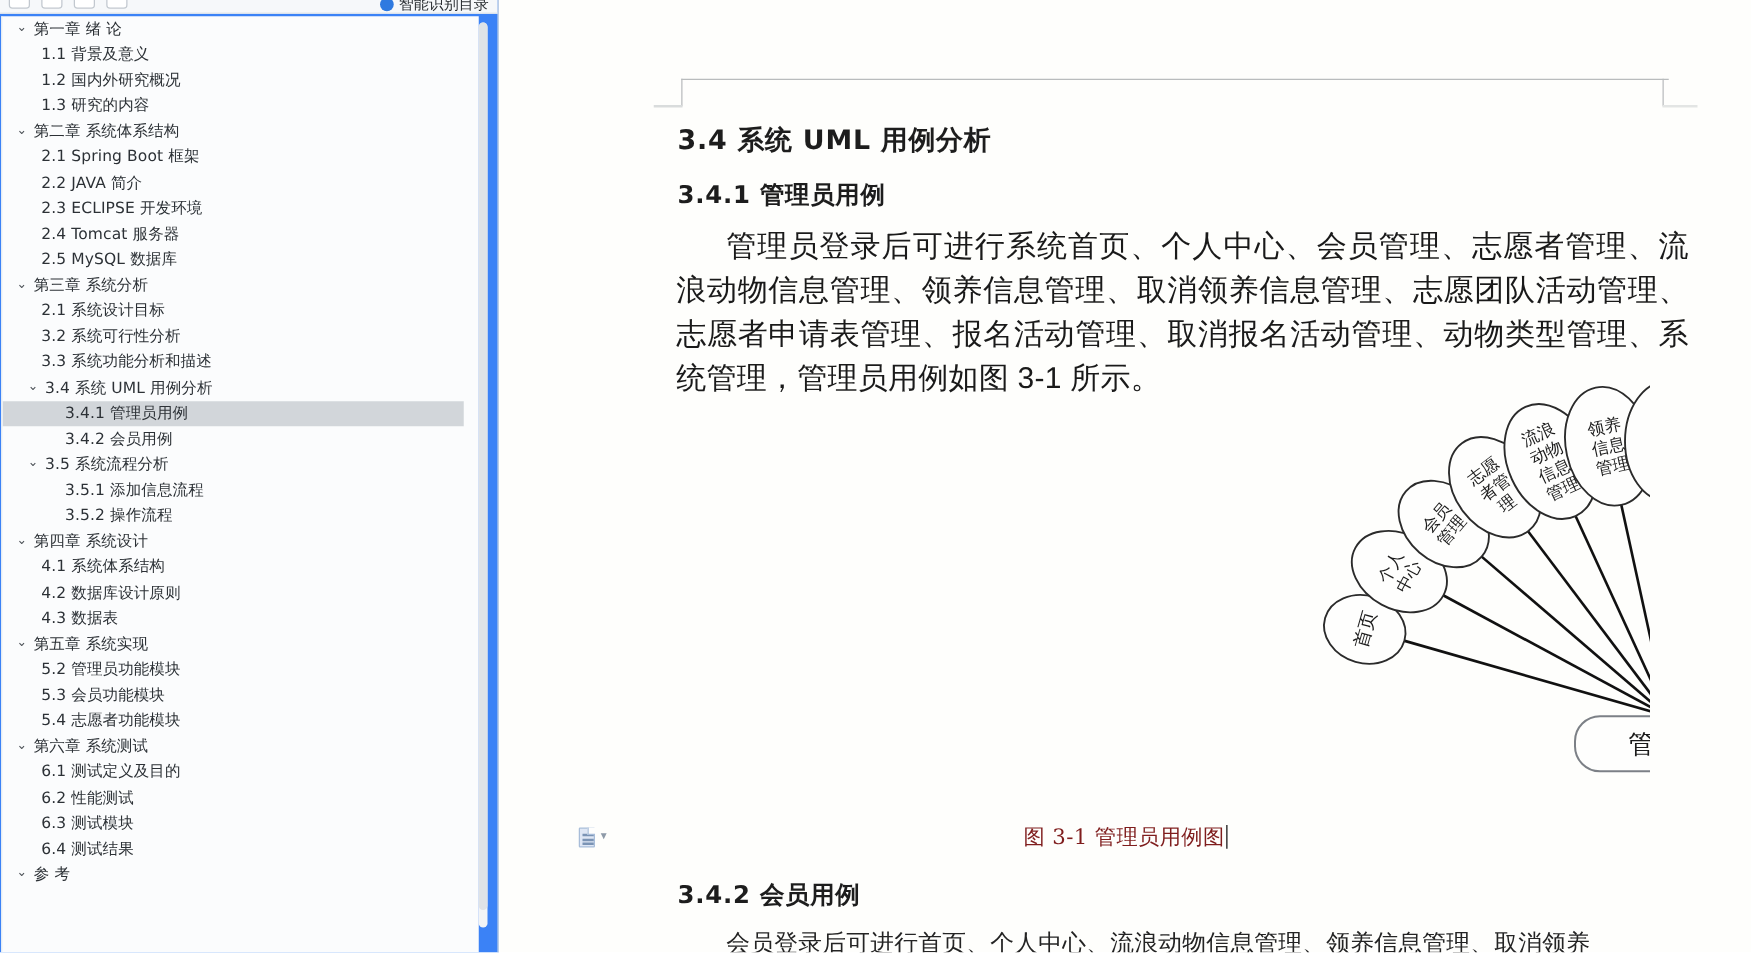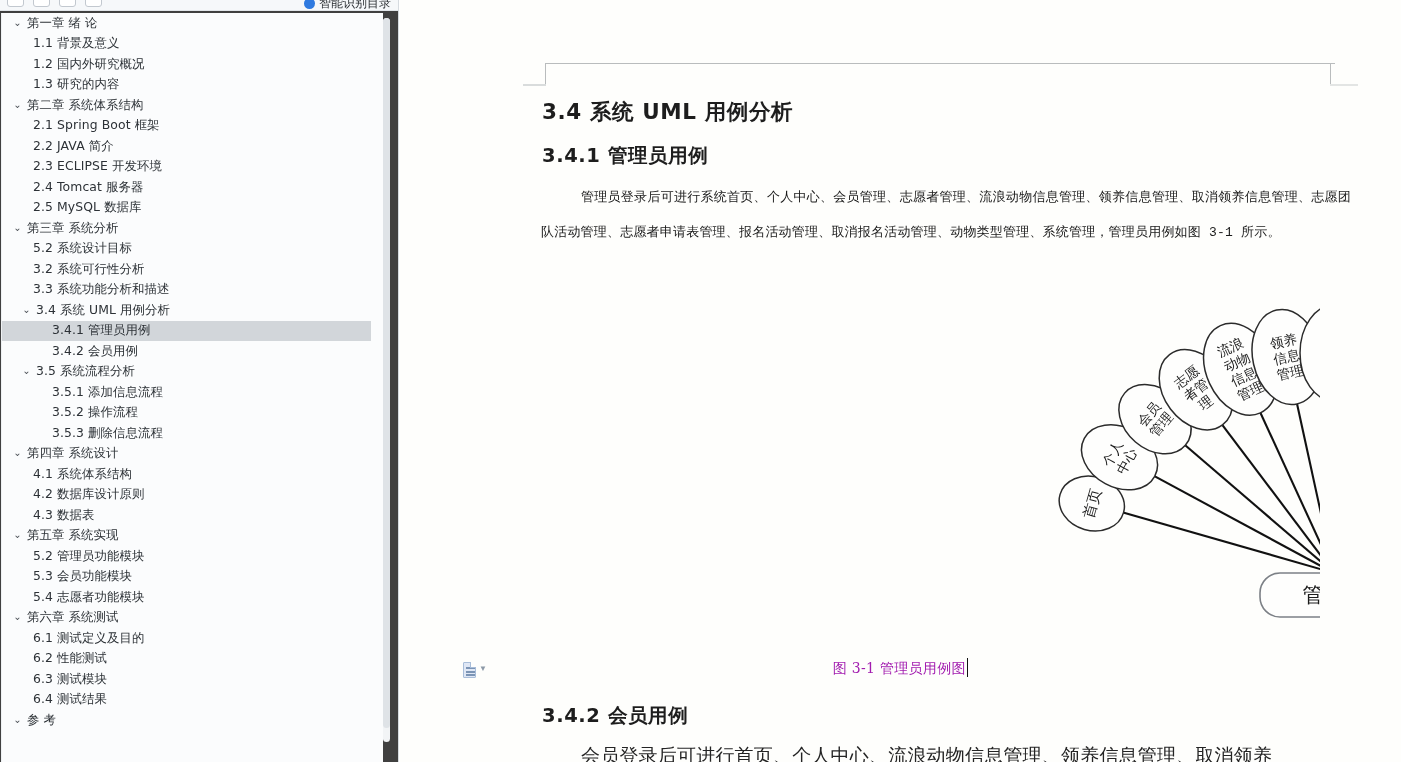--- a/index.html
+++ b/index.html
@@ -9,21 +9,21 @@
     overflow: hidden;
     background: #ffffff;
     font-family: "Liberation Sans", "DejaVu Sans", sans-serif;
   }
   #app { position: relative; width: 1401px; height: 762px; }
 
   
   #nav-pane {
     position: absolute; left: 0; top: 0;
     width: 399px; height: 762px;
-    background: #404040;
+    background: #3b82f6;
     border-right: 1px solid #d6dbe0;
   }
   #nav-toolbar {
     position: absolute; left: 0; top: 0; right: 0; height: 11px;
     background: #f6f8fa;
     border-bottom: 1px solid #e2e6ea;
   }
   .tb-btn {
     position: absolute; top: -8px;
     width: 17px; height: 15px;
@@ -121,22 +121,22 @@
     color: #1d1d1d;
     white-space: nowrap;
   }
   #h-34  { left: 142px; top: 97px;  font-size: 21.5px; letter-spacing: 0.6px; }
   #h-341 { left: 142px; top: 142px; font-size: 19.5px; letter-spacing: 0.6px; }
   #h-342 { left: 142px; top: 702px; font-size: 19.5px; letter-spacing: 0.6px; }
 
   #body-para {
     position: absolute; left: 141px; top: 180px;
     width: 810px;
-    font-family: Liberation Mono, monospace;
-    font-size: 13px;
+    font-family: Liberation Sans, sans-serif;
+    font-size: 24px;
     line-height: 35px;
     color: #1a1a1a;
     text-indent: 40px;
     text-align: justify;
     letter-spacing: 0.2px;
   }
   #body-para2 {
     position: absolute; left: 141px; top: 738px;
     width: 810px;
     font-family: "DejaVu Serif", "Liberation Serif", serif;
@@ -153,22 +153,22 @@
   #figure-wrap {
     position: absolute; left: 120px; top: 276px;
     width: 800px; height: 360px;
   }
   #uml-svg { display: block; }
 
   #fig-caption {
     position: absolute; left: 0; right: 0; top: 658px;
     text-align: center;
     font-family: "DejaVu Serif", "Liberation Serif", serif;
-    font-size: 14px;
-    color: #a21caf;
+    font-size: 17px;
+    color: #7f1d1d;
     letter-spacing: 0.3px;
   }
   #fig-caption .caret {
     display: inline-block; width: 1.5px; height: 19px;
     background: #111; vertical-align: -4px; margin-left: 1px;
   }
 
   #paste-icon {
     position: absolute; left: 63px; top: 662px;
     display: flex; align-items: flex-start; gap: 3px;
@@ -244,21 +244,21 @@
           <span class="toc-label">2.4 Tomcat 服务器</span>
         </div>
         <div class="toc-row lvl2">
           <span class="toc-label">2.5 MySQL 数据库</span>
         </div>
         <div class="toc-row lvl1">
           <span class="chev">⌄</span>
           <span class="toc-label">第三章 系统分析</span>
         </div>
         <div class="toc-row lvl2">
-          <span class="toc-label">5.2 系统设计目标</span>
+          <span class="toc-label">2.1 系统设计目标</span>
         </div>
         <div class="toc-row lvl2">
           <span class="toc-label">3.2 系统可行性分析</span>
         </div>
         <div class="toc-row lvl2">
           <span class="toc-label">3.3 系统功能分析和描述</span>
         </div>
         <div class="toc-row lvl2 haschev">
           <span class="chev">⌄</span>
           <span class="toc-label">3.4 系统 UML 用例分析</span>
@@ -271,23 +271,20 @@
         </div>
         <div class="toc-row lvl2 haschev">
           <span class="chev">⌄</span>
           <span class="toc-label">3.5 系统流程分析</span>
         </div>
         <div class="toc-row lvl3">
           <span class="toc-label">3.5.1 添加信息流程</span>
         </div>
         <div class="toc-row lvl3">
           <span class="toc-label">3.5.2 操作流程</span>
-        </div>
-        <div class="toc-row lvl3">
-          <span class="toc-label">3.5.3 删除信息流程</span>
         </div>
         <div class="toc-row lvl1">
           <span class="chev">⌄</span>
           <span class="toc-label">第四章 系统设计</span>
         </div>
         <div class="toc-row lvl2">
           <span class="toc-label">4.1 系统体系结构</span>
         </div>
         <div class="toc-row lvl2">
           <span class="toc-label">4.2 数据库设计原则</span>

